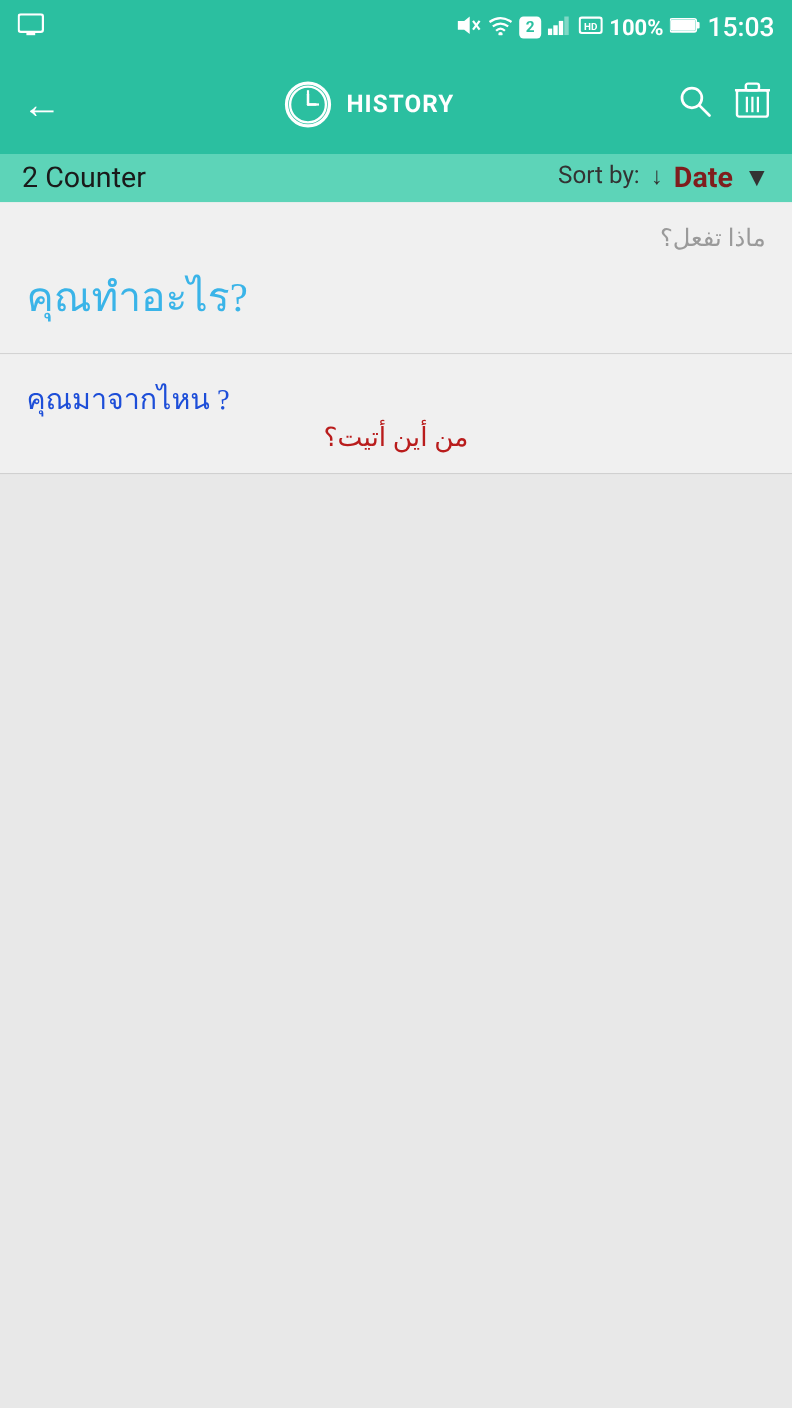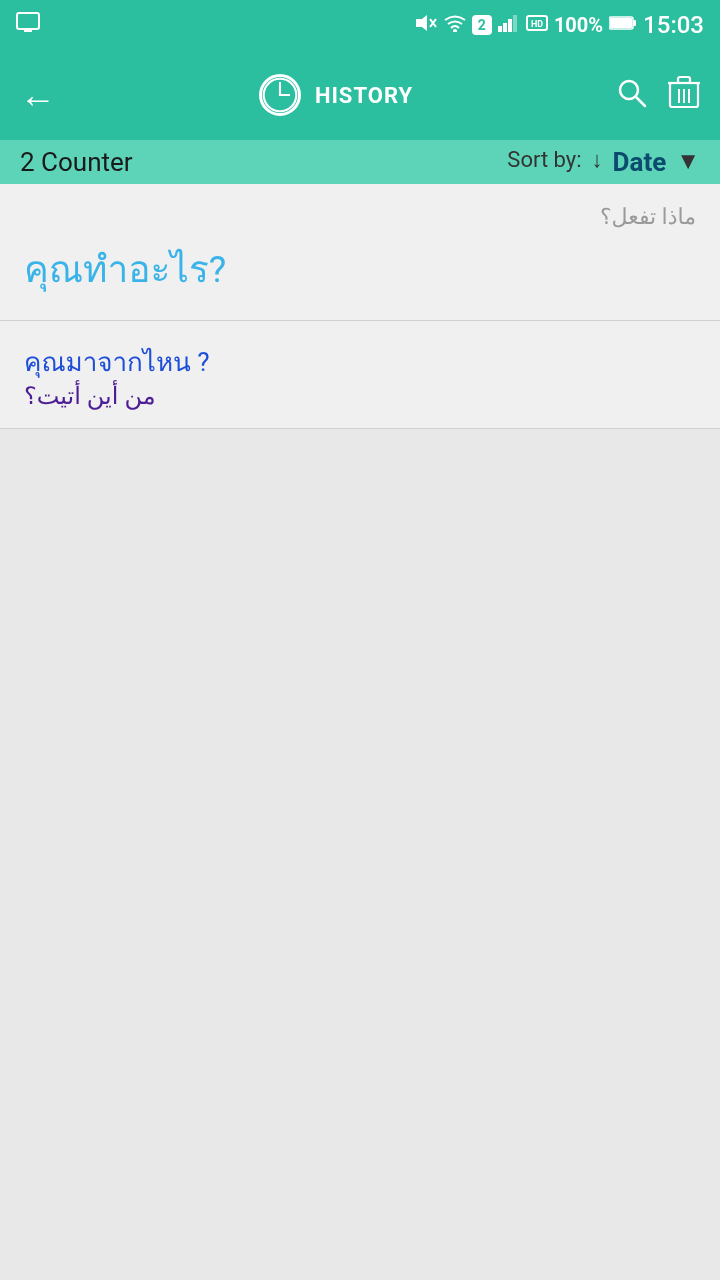--- a/index.html
+++ b/index.html
@@ -134,35 +134,36 @@
     }
     .sort-label {
       color: #333;
       font-size: 22px;
     }
     .sort-arrow {
       color: #333;
       font-size: 22px;
     }
     .sort-date {
-      color: #0c4a6e;
+      color: #7f1d1d;
       font-size: 26px;
       font-weight: 700;
     }
     .sort-dropdown-arrow {
       color: #333;
       font-size: 24px;
       cursor: pointer;
     }
 
     
     .list-container {
       width: 720px;
       background: #ebebeb;
       padding: 0;
+      font-family: Liberation Serif, serif;
     }
 
     .list-item {
       background: #f0f0f0;
       padding: 20px 24px 18px 24px;
       border-bottom: 1px solid #d0d0d0;
       cursor: pointer;
     }
 
     .item-arabic-top {
@@ -180,22 +181,22 @@
       margin-bottom: 4px;
     }
 
     .item-thai-sub {
       color: #1d4ed8;
       font-size: 26px;
       margin-bottom: 0;
     }
 
     .item-arabic-bottom {
-      text-align: left;
-      color: #4c1d95;
+      text-align: center;
+      color: #b91c1c;
       font-size: 24px;
       direction: rtl;
     }
   </style>
 </head>
 <body>
 
 <div class="status-bar">
   <div class="status-left">
     <span>

